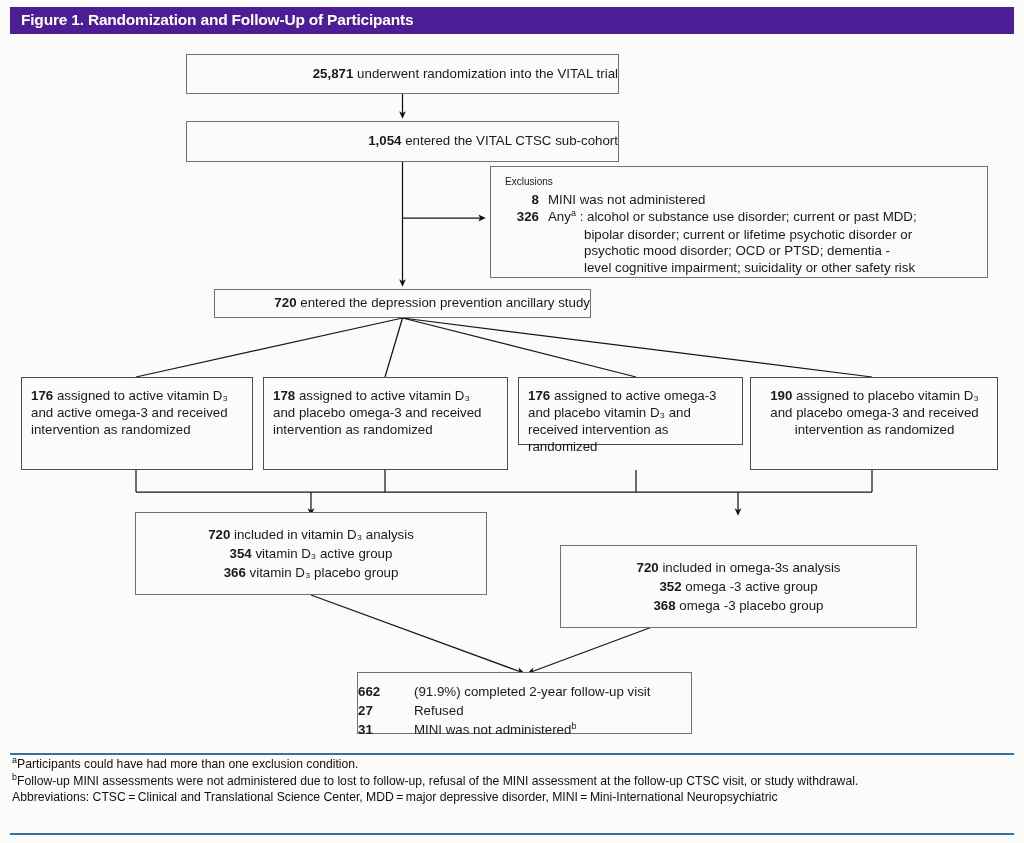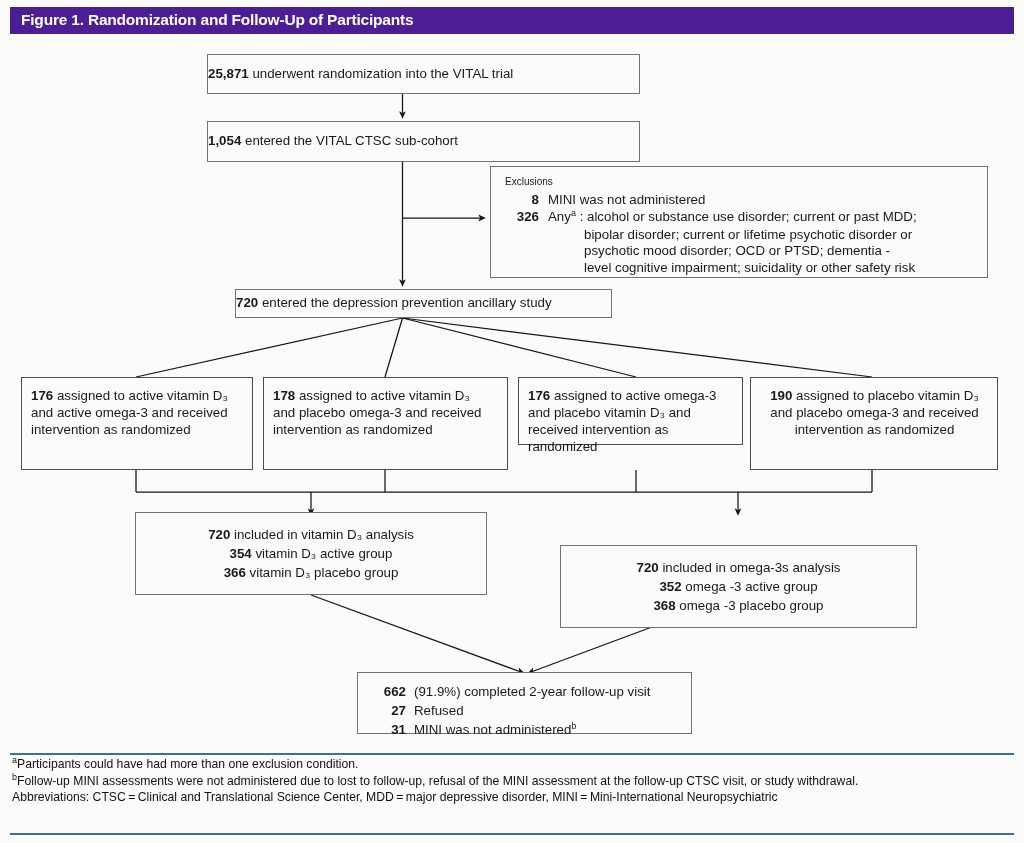--- a/index.html
+++ b/index.html
@@ -67,22 +67,21 @@
   .center-line {
     text-align: center;
   }
   .bold { font-weight: bold; }
   sup { font-size: 9px; vertical-align: baseline; position: relative; top: -5px; }
 
   
   #box-randomized, #box-subcohort, #box-ancillary {
     display: flex;
     align-items: center;
-    justify-content: flex-start;
-    margin-left: 21px;
+    justify-content: flex-end;
   }
 
   
   #box-exclusions {
     padding: 7px 0 0 0;
   }
   #box-exclusions .excl-title {
     margin-left: 14px;
     font-size: 10px;
   }
@@ -127,21 +126,21 @@
   
   #box-followup {
     padding: 9px 0 0 0;
   }
   .fu-row {
     display: flex;
     line-height: 19px;
   }
   .fu-num {
     width: 48px;
-    text-align: right;
+    text-align: left;
     font-weight: bold;
     flex: 0 0 48px;
     font-size: 13.3px;
   }
   .fu-txt {
     margin-left: 8px;
     font-size: 13.3px;
   }
 
   

